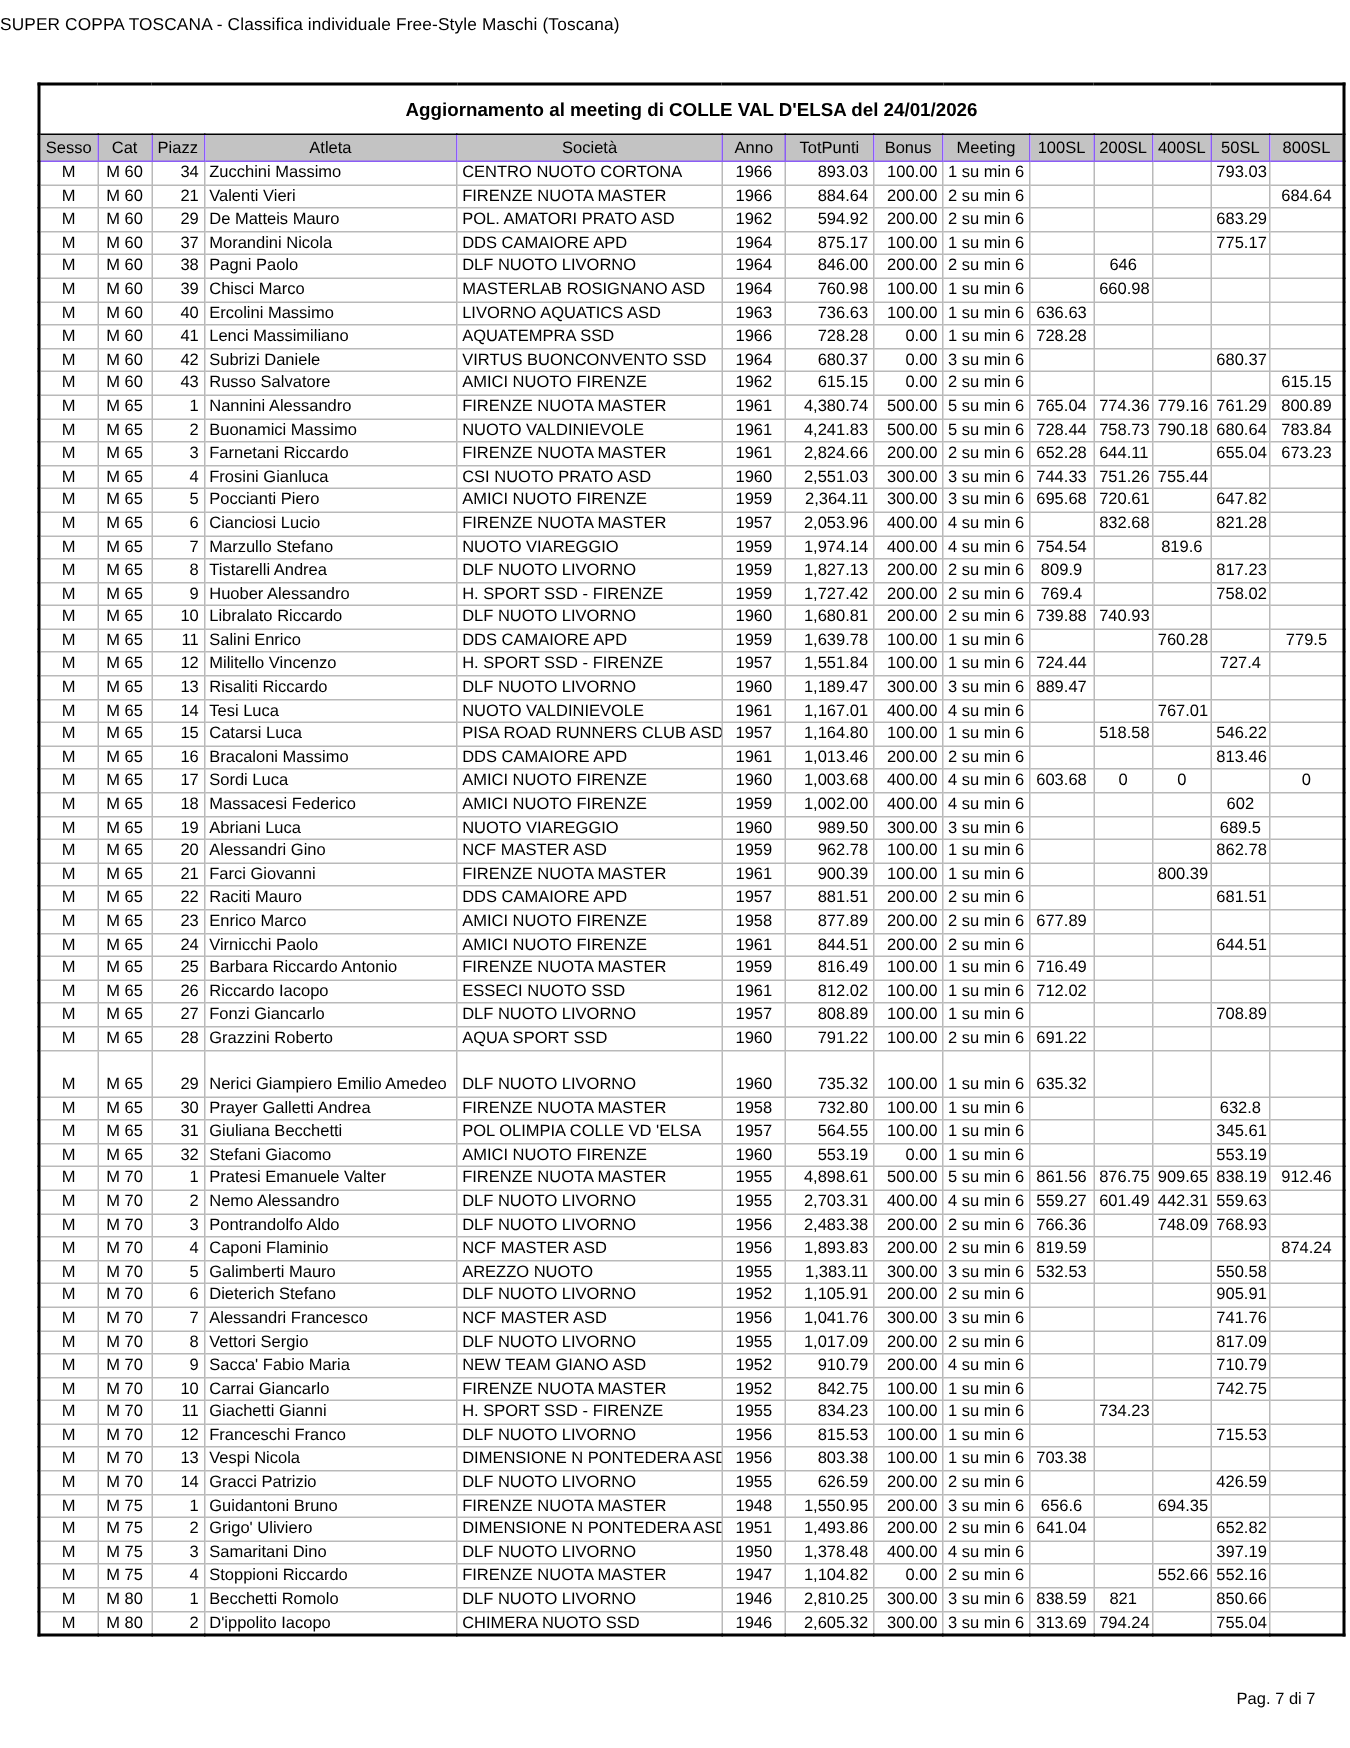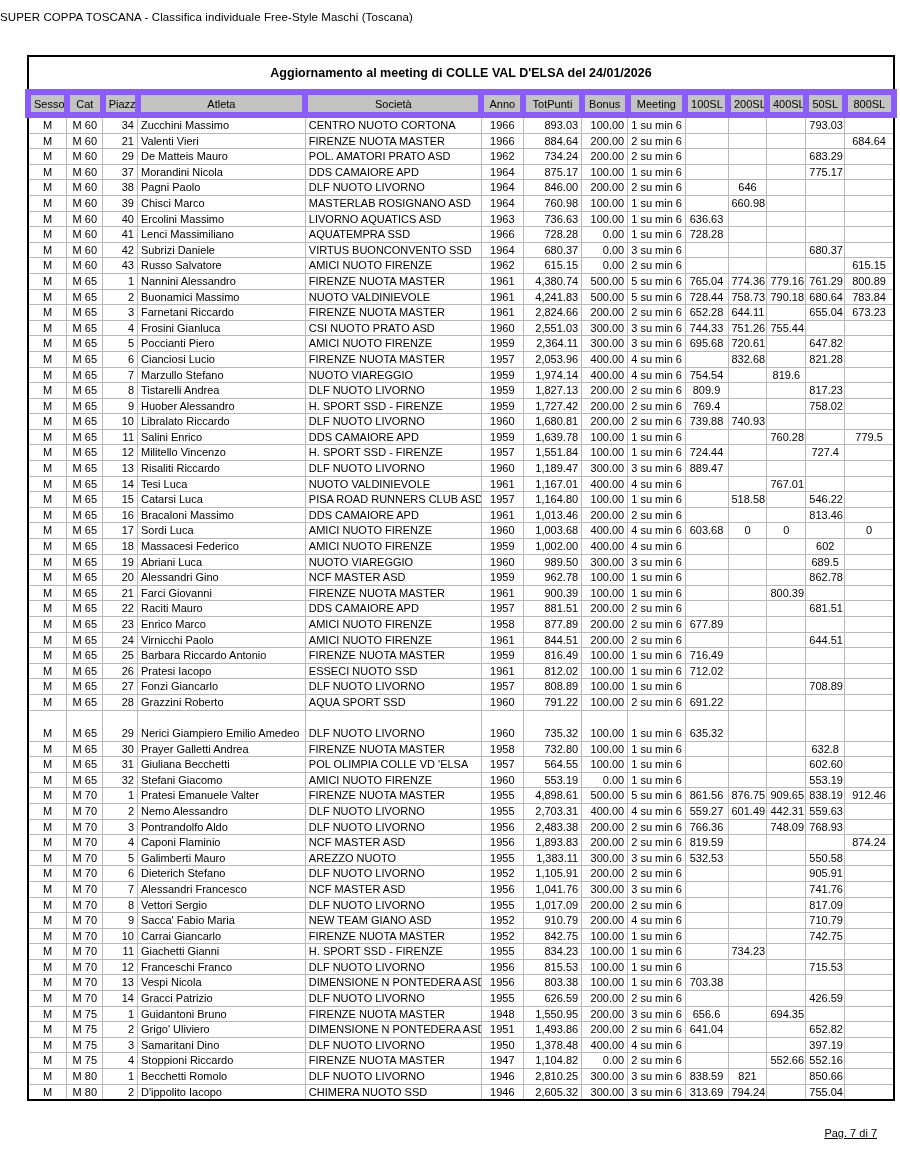--- a/index.html
+++ b/index.html
@@ -13,31 +13,31 @@
   }
   table.tbl{
     position:absolute;top:40px;left:25px;width:872px;
     border-collapse:collapse;table-layout:fixed;border:2px solid #000;margin-top:15px;
   }
   .update-cell{
     height:30px;text-align:center;vertical-align:middle;
     font-size:12.5px;font-weight:bold;border:1px solid #000;background:#fff;
   }
   th.hd{
-    background:#c3c3c3;border:6px solid #8b5cf6;font-weight:normal;
+    background:#c3c3c3;border:1px solid #8b5cf6;font-weight:normal;
     font-size:11px;height:17px;padding:0 3px;white-space:nowrap;overflow:hidden;
   }
   tbody td{
     border:1px solid #b9b9b9;font-size:11px;line-height:14.6px;height:14.6px;
     padding:0 3px;white-space:nowrap;overflow:hidden;
   }
   tbody tr.tall td{height:30px;vertical-align:bottom;}
   .ac{text-align:center}.ar{text-align:right}.al{text-align:left}
   .footer{
-    position:absolute;top:1127px;right:23px;font-size:11px;text-decoration:underline;
+    position:absolute;top:1127px;right:23px;font-size:11px;
   }
 </style>
 </head>
 <body>
 
 <div class="doc-title">SUPER COPPA TOSCANA - Classifica individuale Free-Style Maschi (Toscana)</div>
 
 <table class="tbl">
   <colgroup>
     <col style="width:38px">
@@ -109,21 +109,21 @@
         <td class="ac"></td>
         <td class="ac">684.64</td>
       </tr>
       <tr>
         <td class="ac">M</td>
         <td class="ac">M 60</td>
         <td class="ar">29</td>
         <td class="al">De Matteis Mauro</td>
         <td class="al">POL. AMATORI PRATO ASD</td>
         <td class="ac">1962</td>
-        <td class="ar">734.24</td>
+        <td class="ar">594.92</td>
         <td class="ar">200.00</td>
         <td class="al">2 su min 6</td>
         <td class="ac"></td>
         <td class="ac"></td>
         <td class="ac"></td>
         <td class="ac">683.29</td>
         <td class="ac"></td>
       </tr>
       <tr>
         <td class="ac">M</td>
@@ -634,21 +634,21 @@
         <td class="ac">716.49</td>
         <td class="ac"></td>
         <td class="ac"></td>
         <td class="ac"></td>
         <td class="ac"></td>
       </tr>
       <tr>
         <td class="ac">M</td>
         <td class="ac">M 65</td>
         <td class="ar">26</td>
-        <td class="al">Pratesi Iacopo</td>
+        <td class="al">Riccardo Iacopo</td>
         <td class="al">ESSECI NUOTO SSD</td>
         <td class="ac">1961</td>
         <td class="ar">812.02</td>
         <td class="ar">100.00</td>
         <td class="al">1 su min 6</td>
         <td class="ac">712.02</td>
         <td class="ac"></td>
         <td class="ac"></td>
         <td class="ac"></td>
         <td class="ac"></td>
@@ -723,21 +723,21 @@
         <td class="ar">31</td>
         <td class="al">Giuliana Becchetti</td>
         <td class="al">POL OLIMPIA COLLE VD 'ELSA</td>
         <td class="ac">1957</td>
         <td class="ar">564.55</td>
         <td class="ar">100.00</td>
         <td class="al">1 su min 6</td>
         <td class="ac"></td>
         <td class="ac"></td>
         <td class="ac"></td>
-        <td class="ac">602.60</td>
+        <td class="ac">345.61</td>
         <td class="ac"></td>
       </tr>
       <tr>
         <td class="ac">M</td>
         <td class="ac">M 65</td>
         <td class="ar">32</td>
         <td class="al">Stefani Giacomo</td>
         <td class="al">AMICI NUOTO FIRENZE</td>
         <td class="ac">1960</td>
         <td class="ar">553.19</td>

